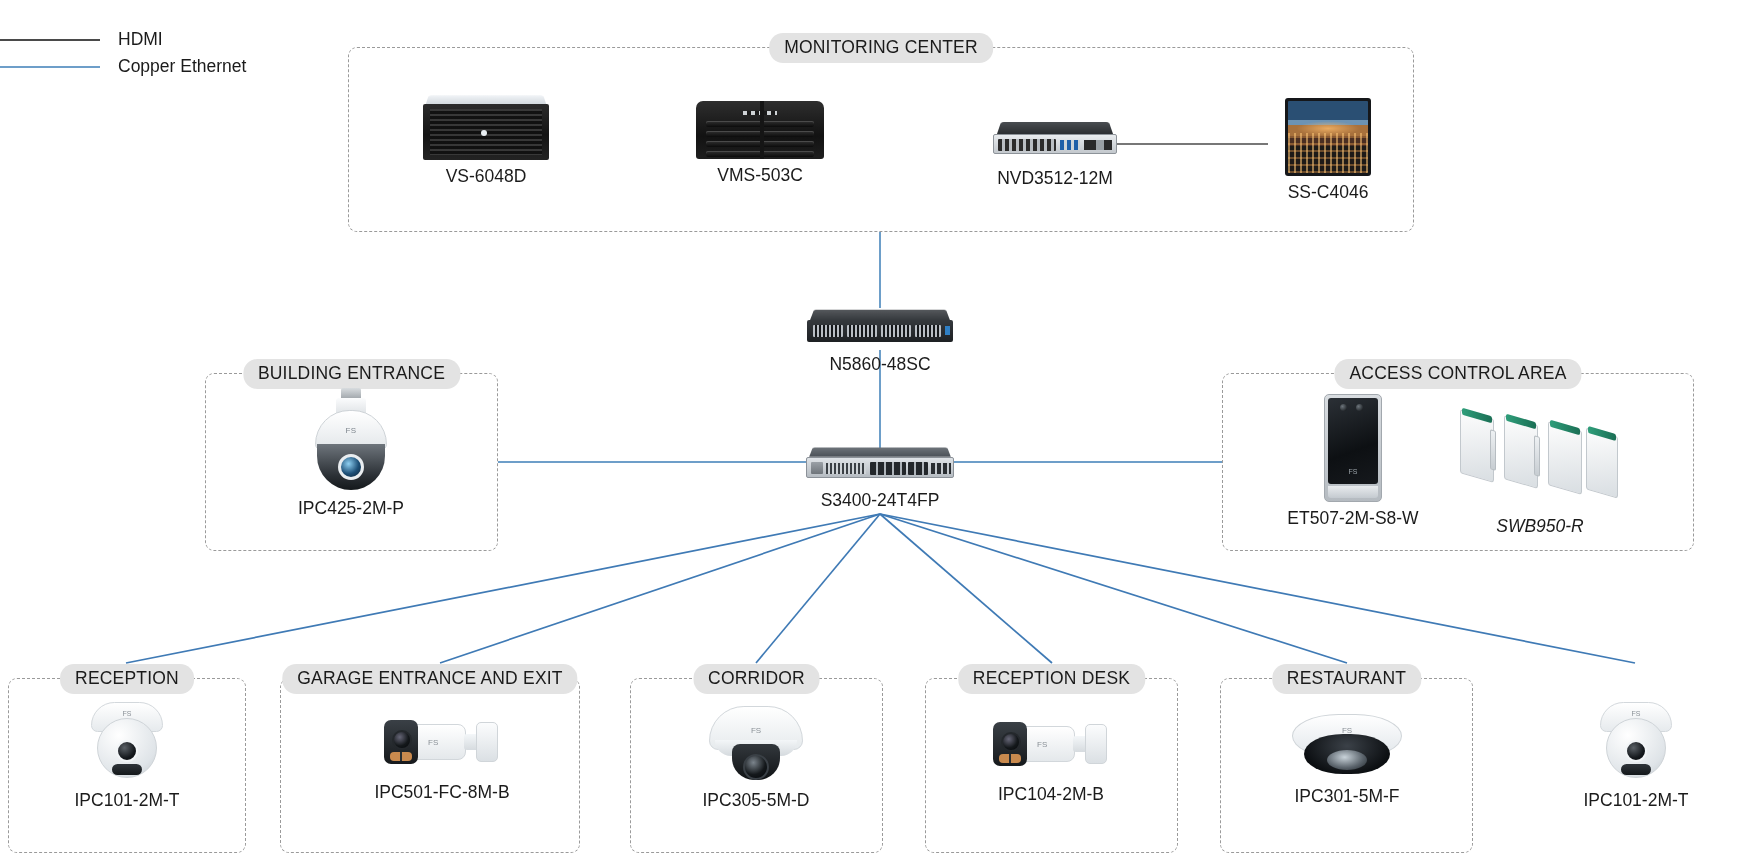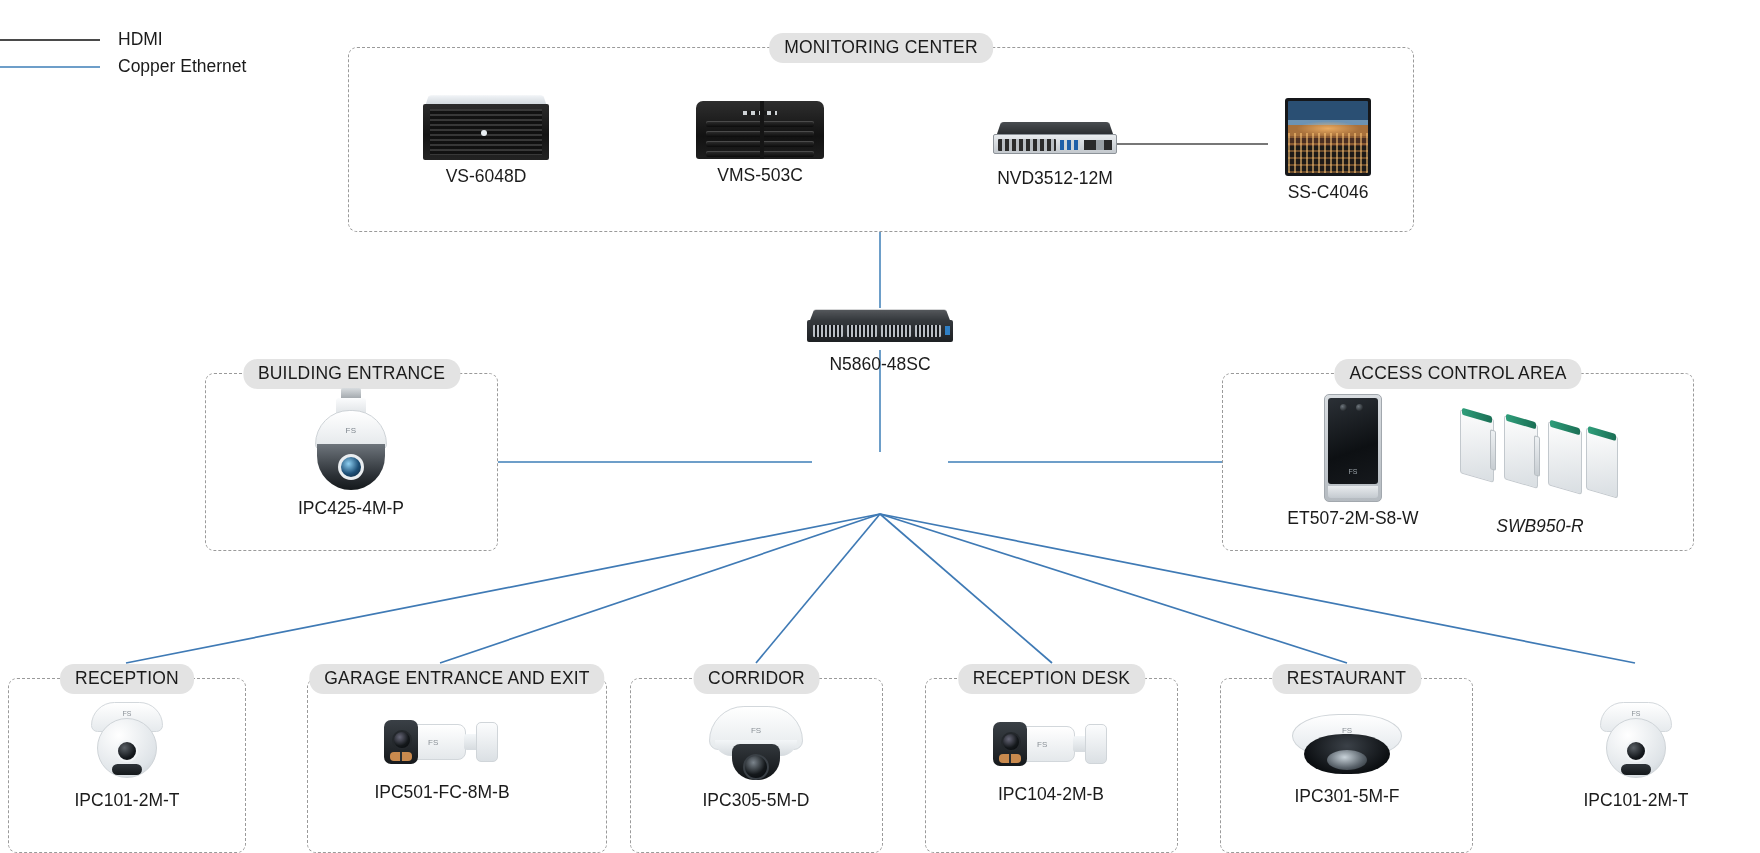--- a/index.html
+++ b/index.html
@@ -476,34 +476,47 @@
         <div class="pg b1"></div>
           <div class="pg b2"></div>
           <div class="pg b3"></div>
           <div class="pg b4"></div>
         <div class="blue"></div>
       </div>
     </div>
     <div class="node-label">N5860-48SC</div>
   </div>
 
+  <div class="node" style="left:806px; top:446px; width:148px;">
+    <div class="art sw-acc">
+      <div class="top"></div>
+      <div class="face">
+        <div class="lbl"></div>
+          <div class="leftports"></div>
+        <div class="bank k1"></div>
+          <div class="bank k2"></div>
+          <div class="sfp"></div>
+      </div>
+    </div>
+    <div class="node-label">S3400-24T4FP</div>
+  </div>
 
   <div class="zone" style="left:205px; top:373px; width:293px; height:178px;">
     <span class="zone-title">BUILDING ENTRANCE</span>
   </div>
   <div class="node" style="left:309px; top:388px; width:84px;">
     <div class="art ptz">
       <div class="mount"></div>
         <div class="neck"></div>
         <div class="body"></div>
       <div class="fs">FS</div>
         <div class="dome"></div>
         <div class="lens"></div>
     </div>
-    <div class="node-label" style="margin-left:-42px; width:168px;">IPC425-4M-P</div>
+    <div class="node-label" style="margin-left:-42px; width:168px;">IPC425-2M-P</div>
   </div>
 
   <div class="zone" style="left:1222px; top:373px; width:472px; height:178px;">
     <span class="zone-title">ACCESS CONTROL AREA</span>
   </div>
   <div class="node" style="left:1324px; top:394px; width:58px;">
     <div class="art fterm">
       <div class="case"></div>
         <div class="screen"></div>
       <div class="cam1"></div>
@@ -536,21 +549,21 @@
     <div class="art turret">
       <div class="base"></div>
         <div class="fs">FS</div>
         <div class="ball"></div>
         <div class="lens"></div>
         <div class="ir"></div>
     </div>
     <div class="node-label" style="margin-left:-40px; width:172px;">IPC101-2M-T</div>
   </div>
 
-  <div class="zone" style="left:307px; top:678px; width:300px; height:175px;">
+  <div class="zone" style="left:280px; top:678px; width:300px; height:175px;">
     <span class="zone-title">GARAGE ENTRANCE AND EXIT</span>
   </div>
   <div class="node" style="left:366px; top:708px; width:152px;">
     <div class="art bullet" style="margin-left:16px;">
       <div class="tube"></div>
         <div class="fs">FS</div>
         <div class="hood"></div>
         <div class="lens"></div>
         <div class="ir2"></div>
       <div class="arm"></div>

